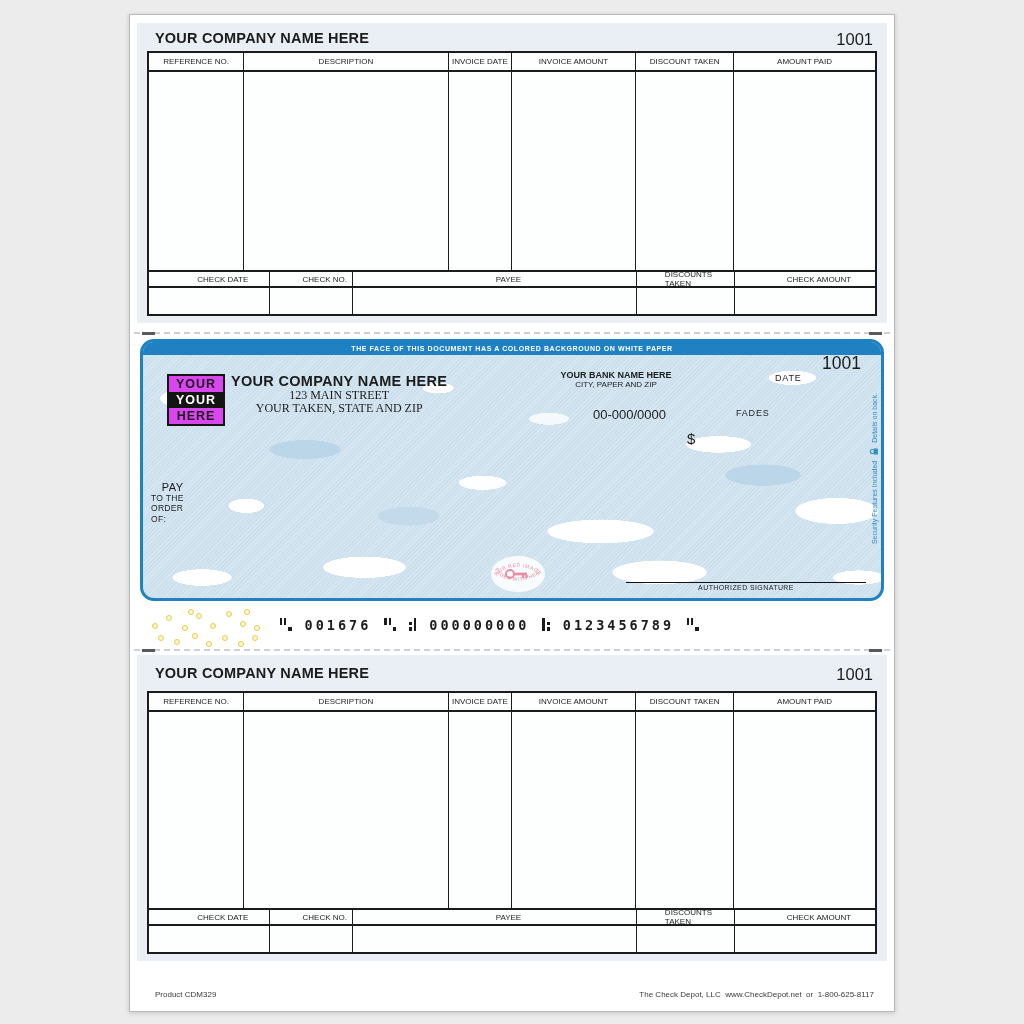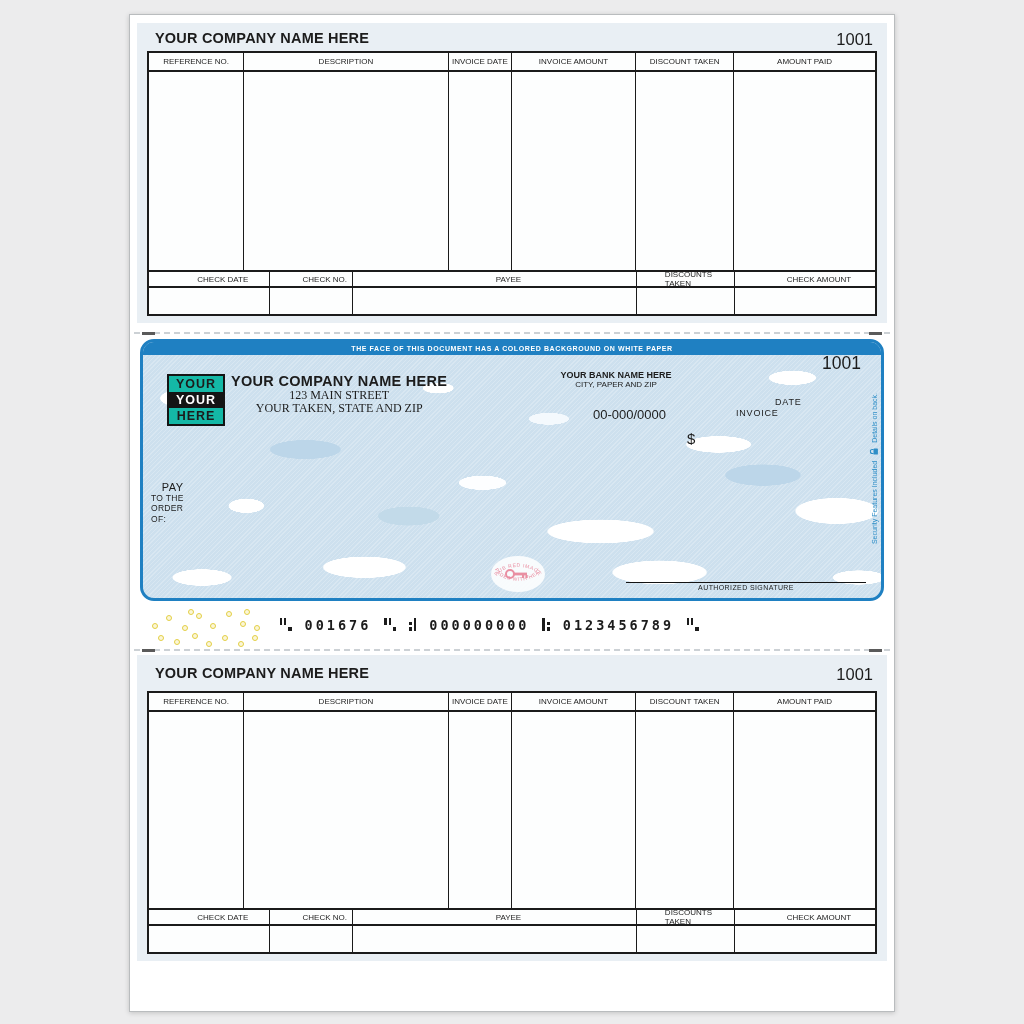--- a/index.html
+++ b/index.html
@@ -68,32 +68,32 @@
       radial-gradient(ellipse 64px 18px at 84% 52%, #bcd6e9 0 58%, rgba(255,255,255,0) 60%),
       radial-gradient(ellipse 52px 16px at 36% 68%, #c2dae9 0 58%, rgba(255,255,255,0) 60%),
       repeating-linear-gradient(135deg, rgba(255,255,255,.22) 0 1px, rgba(0,0,0,0) 1px 3px);
   }
   .banner{
     position:absolute;left:0;right:0;top:0;height:13px;background:#1f80c2;
     color:#ffffff;font-size:7px;font-weight:bold;letter-spacing:.6px;
     display:flex;align-items:center;justify-content:center;z-index:3;
   }
   .chk{position:absolute;z-index:2;}
-  .logo-box{left:24px;top:32px;width:54px;border:2px solid #141414;background:#14b8a6;text-align:center;}
+  .logo-box{left:24px;top:32px;width:54px;border:2px solid #141414;background:#d946ef;text-align:center;}
   .logo-row{font-weight:bold;font-size:12.5px;line-height:16px;letter-spacing:1px;}
   .logo-row.inv{background:#141414;color:#fff;}
   .co-block{left:88px;top:31px;text-align:center;}
   .co-name{font-weight:bold;font-size:14.5px;letter-spacing:.3px;}
   .co-line{font-size:12px;line-height:13px;font-family:Liberation Serif, serif;}
   .bank-block{left:388px;top:28px;width:170px;text-align:center;}
   .bank-name{font-weight:bold;font-size:9px;}
   .bank-city{font-size:8px;line-height:10px;}
   .fraction{left:450px;top:65px;font-size:13px;}
   .chk-number{right:20px;top:11px;font-size:17.5px;}
-  .date-label{left:632px;top:31px;font-size:9px;letter-spacing:.8px;margin-top:24px;}
+  .date-label{left:632px;top:31px;font-size:9px;letter-spacing:.8px;}
   .amount-label{left:593px;top:66px;font-size:9px;letter-spacing:.8px;}
   .dollar{left:544px;top:88px;font-size:15px;}
   .payto{left:8px;top:140px;line-height:10.5px;}
   .payto .l1{font-size:11px;letter-spacing:.5px;text-align:right;}
   .payto .ln{font-size:8.5px;letter-spacing:.3px;}
   .sig{right:15px;top:240px;width:240px;border-top:1.3px solid #141414;text-align:center;}
   .sig-label{font-size:7px;letter-spacing:.4px;padding-top:1px;}
   .seal{left:346px;top:212px;}
   .sec-rot{
     position:absolute;right:-91px;top:122px;width:196px;z-index:3;
@@ -193,21 +193,21 @@
     </div>
 
     <div class="chk bank-block">
       <div class="bank-name">YOUR BANK NAME HERE</div>
       <div class="bank-city">CITY, PAPER AND ZIP</div>
     </div>
 
     <div class="chk fraction">00-000/0000</div>
     <div class="chk chk-number">1001</div>
     <div class="chk date-label">DATE</div>
-    <div class="chk amount-label">INVOICE</div>
+    <div class="chk amount-label">FADES</div>
     <div class="chk dollar">$</div>
 
     <div class="chk payto">
       <div class="l1">PAY</div>
       <div class="ln">TO THE</div>
       <div class="ln">ORDER</div>
       <div class="ln">OF:</div>
     </div>
 
     <div class="chk seal">
@@ -334,14 +334,18 @@
       <div class="trow tempty">
         <div class="cell b1"></div>
         <div class="cell b2"></div>
         <div class="cell b3"></div>
         <div class="cell b4"></div>
         <div class="cell b5 last"></div>
       </div>
     </div>
   </div>
 
+  <div class="footer">
+    <span>Product CDM329</span>
+    <span>The Check Depot, LLC  www.CheckDepot.net  or  1-800-625-8117</span>
+  </div>
 
 </div>
 
 </body></html>

